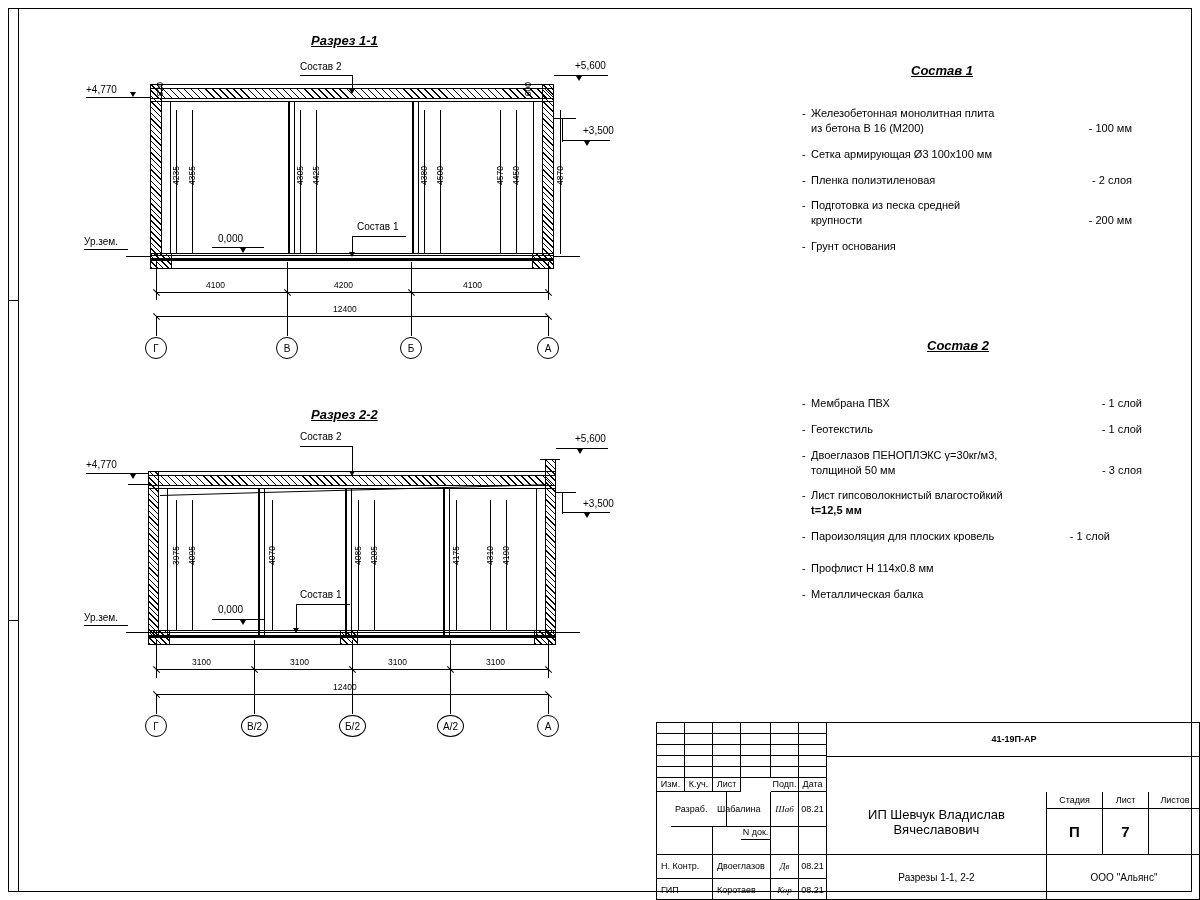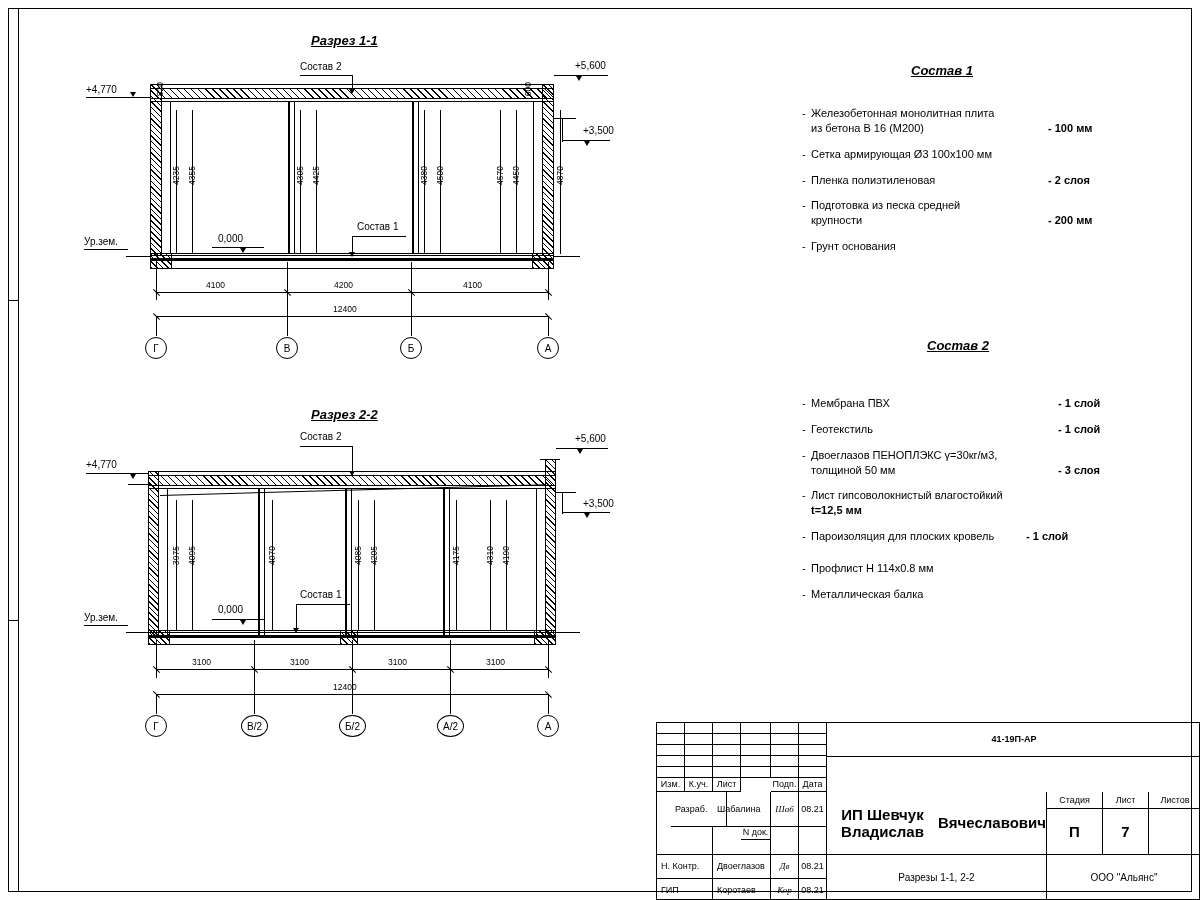--- a/index.html
+++ b/index.html
@@ -42,21 +42,21 @@
   .tick { position:absolute; width:9px; height:1px; background:#000;
           transform:rotate(45deg); }
 
   
   .spec-title { position:absolute; font-size:13px; font-style:italic; font-weight:bold;
                 text-decoration:underline; }
   .spec { position:absolute; font-size:11px; }
   .spec .row { display:flex; margin-bottom:11px; line-height:1.35; }
   .spec .dash { width:9px; flex:0 0 9px; }
   .spec .txt { flex:1 1 auto; }
-  .spec .val { flex:0 0 auto; text-align:left; width:84px;font-weight:bold; }
+  .spec .val { flex:0 0 auto; text-align:right; width:84px; }
   .bold { font-weight:bold; }
 
   
   #title-block { position:absolute; left:656px; top:722px; width:544px; height:178px;
                  border:1px solid #000; }
   #title-block .c { position:absolute; border-right:1px solid #000;
                     border-bottom:1px solid #000; font-size:9px;
                     display:flex; align-items:center; justify-content:center;
                     text-align:center; line-height:1.15; }
   .nb-b { border-bottom:none !important; }
@@ -436,21 +436,21 @@
     <div class="c" style="left:142px;top:132px; width:28px; height:24px;">08.21</div>
 
     <div class="c nb-b" style="left:0;  top:156px; width:56px; height:22px; justify-content:flex-start; padding-left:4px;">ГИП</div>
     <div class="c nb-b" style="left:56px;top:156px; width:58px; height:22px; justify-content:flex-start; padding-left:4px;">Коротаев</div>
     <div class="c nb-b sig" style="left:114px;top:156px; width:28px; height:22px;">Кор</div>
     <div class="c nb-b" style="left:142px;top:156px; width:28px; height:22px;">08.21</div>
 
     <div class="c code" style="left:170px; top:0; width:374px; height:34px; border-right:none;">41-19П-АР</div>
 
 
-    <div class="c" style="left:170px; top:69px; width:220px; height:63px; flex-direction:row; font-size:15px;font-weight:bold;">
+    <div class="c" style="left:170px; top:69px; width:220px; height:63px; flex-direction:column; font-size:13px;">
       <span>ИП Шевчук Владислав</span>
       <span>Вячеславович</span>
     </div>
 
     <div class="c" style="left:390px; top:69px; width:56px; height:17px;">Стадия</div>
     <div class="c" style="left:446px; top:69px; width:46px; height:17px;">Лист</div>
     <div class="c" style="left:492px; top:69px; width:52px; height:17px; border-right:none;">Листов</div>
 
     <div class="c" style="left:390px; top:86px; width:56px; height:46px; font-size:15px; font-weight:bold;">П</div>
     <div class="c" style="left:446px; top:86px; width:46px; height:46px; font-size:15px; font-weight:bold;">7</div>

